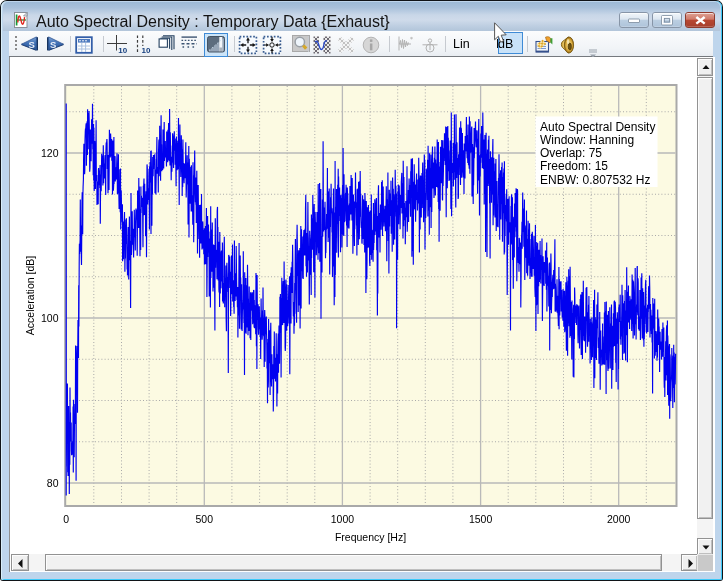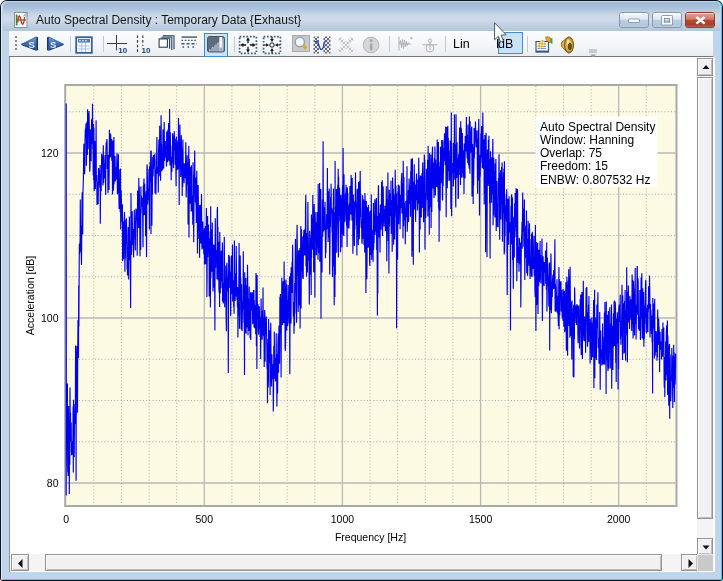--- a/index.html
+++ b/index.html
@@ -2,21 +2,21 @@
 <html><head><meta charset="utf-8"><style>
 html,body{margin:0;padding:0;width:723px;height:581px;background:#fff;overflow:hidden;}
 *{box-sizing:border-box;}
 body{font-family:"Liberation Sans",sans-serif;}
 #win{position:absolute;inset:0;border-radius:7px 7px 3px 3px;background:#101418;}
 #frame{position:absolute;inset:1px;border-radius:6px 6px 2px 2px;background:#BED5EC;
  box-shadow:inset 1px 0 0 #d9eef9, inset -1px 0 0 #3cc9f9, inset 0 -1px 0 #3cc9f9;}
 #titlebar{position:absolute;left:2px;right:2px;top:1px;height:28.5px;border-radius:5px 5px 0 0;
  background:linear-gradient(#9dbad7 0%,#a9c1db 20%,#c9d7e8 45%,#cfdbea 62%,#bccde0 85%,#b2c5da 100%);}
 #ticon{position:absolute;left:10px;top:10px;width:16px;height:16px;}
-#ttext{position:absolute;left:33px;top:11px;font-size:12px;color:#141414;letter-spacing:0;}
+#ttext{position:absolute;left:33px;top:11px;font-size:16px;color:#141414;letter-spacing:0;}
 .capbtn{position:absolute;top:10px;height:15.5px;width:29.5px;border-radius:3px;border:1px solid #8795a7;}
 #btnmin{left:616px;background:linear-gradient(#f2f6fa 0%,#dce6f0 45%,#bccfe2 50%,#aec4da 100%);}
 #btnmax{left:649px;background:linear-gradient(#f2f6fa 0%,#dce6f0 45%,#bccfe2 50%,#aec4da 100%);}
 #btnclose{left:681.5px;width:30.5px;border-color:#8e3a2c;background:linear-gradient(#dfa193 0%,#cf7a6a 45%,#b84731 50%,#a63f2c 100%);}
 .capbtn .inner{position:absolute;inset:0;border-radius:2px;box-shadow:inset 0 1px 0 rgba(255,255,255,.65), inset 0 -1px 0 rgba(255,255,255,.2);}
 #toolbar{position:absolute;left:8px;right:9px;top:29.5px;height:26.5px;
  background:linear-gradient(#fbfcfd 0%,#f1f4f7 70%,#e9edf2 100%);
  border-bottom:1px solid #75797e;}
 #content{position:absolute;left:8px;top:56px;width:706px;height:515px;background:#fff;border-left:1.5px solid #909090;}
 #chart{position:absolute;left:-1.5px;top:0;}

